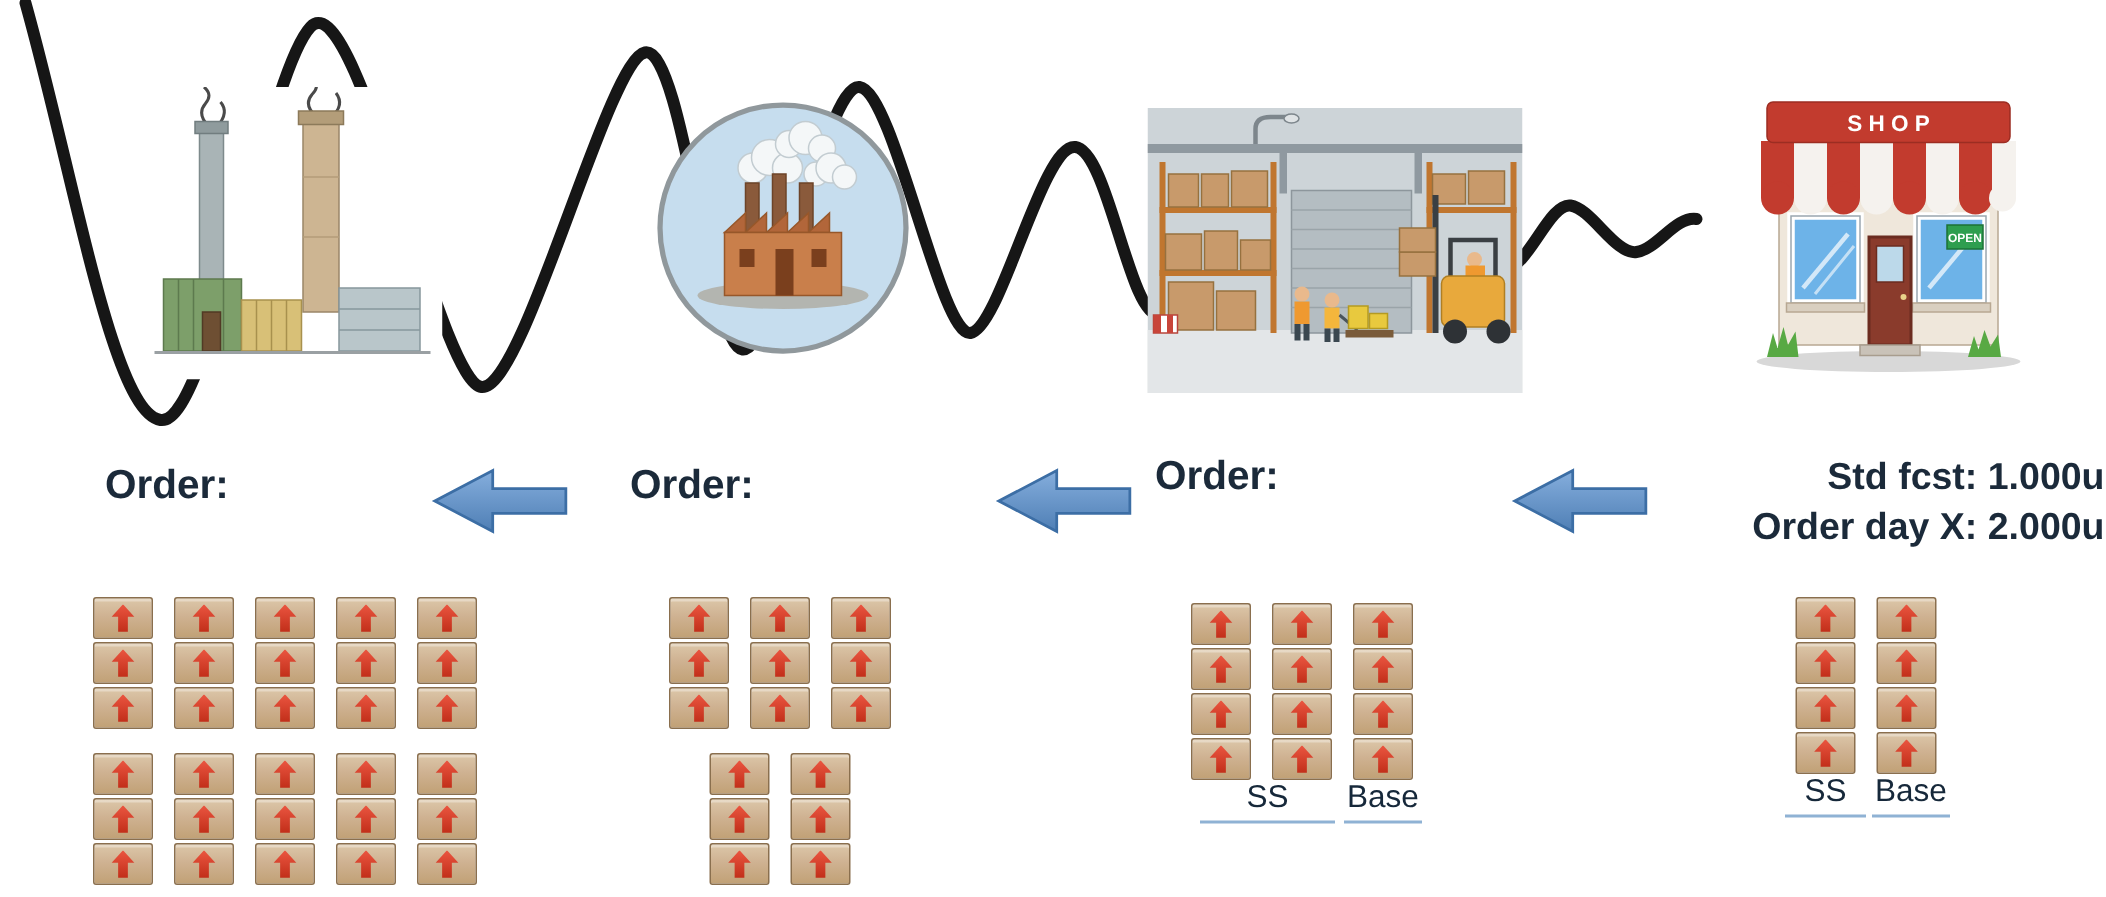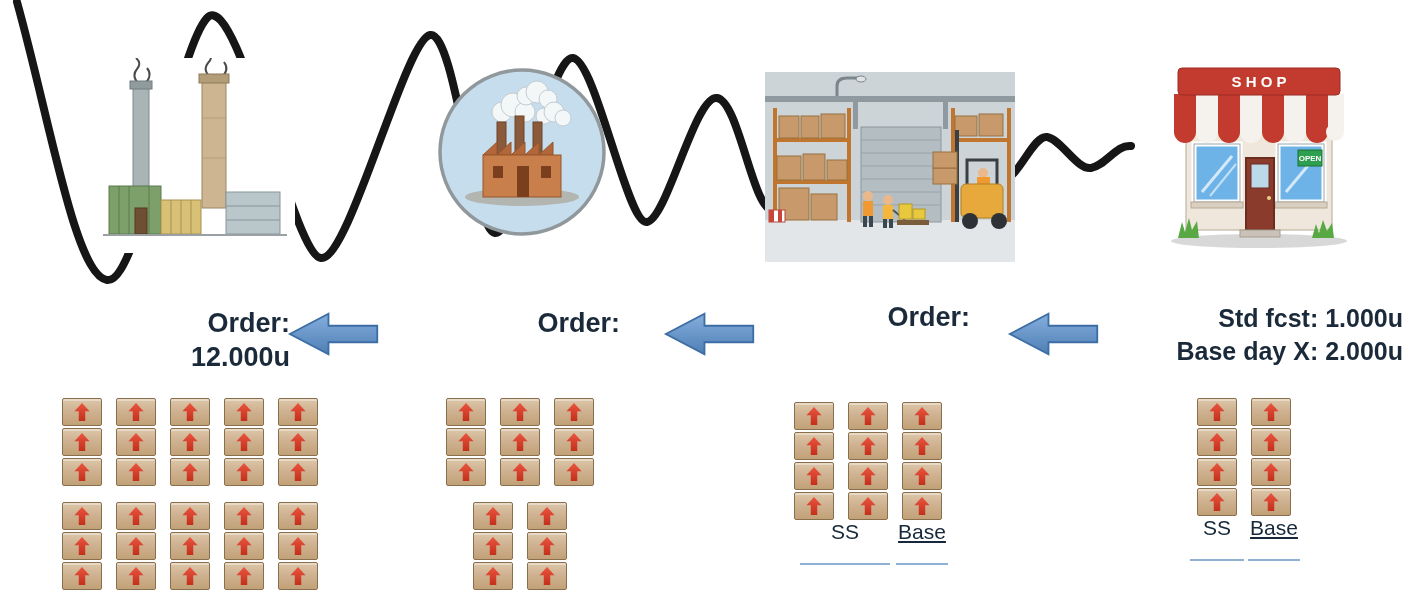--- a/index.html
+++ b/index.html
@@ -12,21 +12,21 @@
   
   #wave { position:absolute; left:5px; top:0; z-index:0; overflow:visible; }
   
   .illu { position:absolute; z-index:1; }
   #factory1 { left:95px;  top:58px; }
   #factory2 { left:436px; top:66px; }
   #warehouse{ left:765px; top:72px; }
   #shop     { left:1160px;top:60px; }
   
   .order {
-    position:absolute; z-index:2; text-align:right;
+    position:absolute; z-index:2; text-align:left;
     font-size:27px; font-weight:600; color:#1b2a3a; line-height:34px;
   }
   #order1 { left:70px;  top:306px; width:220px; }
   #order2 { left:420px; top:306px; width:200px; }
   #order3 { left:770px; top:300px; width:200px; }
   #forecast { left:1145px; top:302px; width:258px; text-align:right; font-size:25px; line-height:33px; }
   
   .flow-arrow { position:absolute; z-index:2; width:96px; height:46px; }
   #arrow1 { left:286px; top:311px; }
   #arrow2 { left:662px; top:311px; }
@@ -48,23 +48,23 @@
   .uparrow {
     display:block; width:18px; height:19px; background:linear-gradient(180deg,#ea5540,#c02d18);
     clip-path:polygon(50% 2%, 92% 46%, 68% 46%, 68% 98%, 32% 98%, 32% 46%, 8% 46%);
   }
   
   .stack-labels { position:absolute; z-index:2; display:flex; }
   #labels-2 { left:800px; top:520px; gap:6px; }
   #labels-3 { left:1190px; top:516px; gap:4px; }
   .stock-label {
     display:inline-block; text-align:center; font-size:21px; color:#16283a;
-    border-bottom:2px solid #8fb2d4; padding-bottom:19px; font-weight:400;
+    border-bottom:2px solid #8fb2d4; padding-bottom:3px; font-weight:400;
   }
-  .lbl-w90 { width:90px; } .lbl-w54 { width:54px; } .lbl-w52 { width:52px;text-decoration:underline; }
+  .lbl-w90 { width:90px; } .lbl-w54 { width:54px; } .lbl-w52 { width:52px; }
 </style>
 </head>
 <body>
 
 <div id="canvas">
 
   <svg id="wave" width="1160" height="300" viewBox="0 0 1160 300">
     <path d="M 12 2
          C 45 120, 70 275, 102 280
          S 172 50, 202 18
@@ -275,31 +275,30 @@
       <text x="99" y="27" text-anchor="middle" font-size="15" font-weight="bold" fill="#ffffff" font-family="Liberation Sans, sans-serif">S H O P</text>
     </g>
     <g fill="#58a944">
       <path d="M18 178 l4 -16 l3 10 l4 -14 l3 12 l5 -9 l2 17 Z"></path>
       <path d="M152 178 l4 -14 l3 9 l4 -13 l4 11 l5 -8 l2 15 Z"></path>
     </g>
   </svg>
 
   <div id="order1" class="order">
     <div>Order:</div>
-    <div>12.000u</div>
   </div>
   <div id="order2" class="order">
     <div>Order:</div>
   </div>
   <div id="order3" class="order">
     <div>Order:</div>
   </div>
   <div id="forecast" class="order">
     <div>Std fcst: 1.000u</div>
-    <div>Base day X: 2.000u</div>
+    <div>Order day X: 2.000u</div>
   </div>
 
   <svg id="arrow1" class="flow-arrow" viewBox="0 0 100 50">
     <defs>
       <linearGradient id="agrad" x1="0" y1="0" x2="0" y2="1">
         <stop offset="0" stop-color="#85aedd"></stop>
           <stop offset="1" stop-color="#4f7fb5"></stop>
       </linearGradient>
     </defs>
     <path d="M2 25 L44 3 L44 16 L97 16 L97 34 L44 34 L44 47 Z" fill="url(#agrad)" stroke="#3c6ea5" stroke-width="2"></path>

